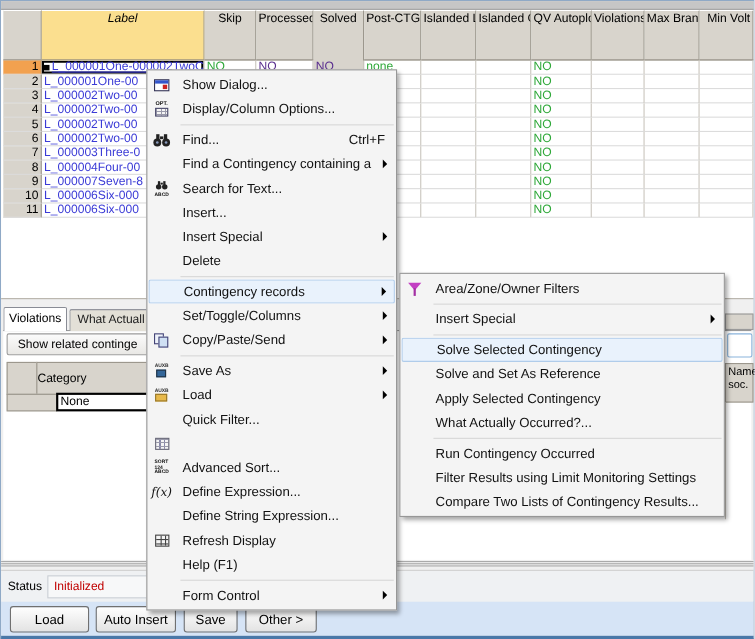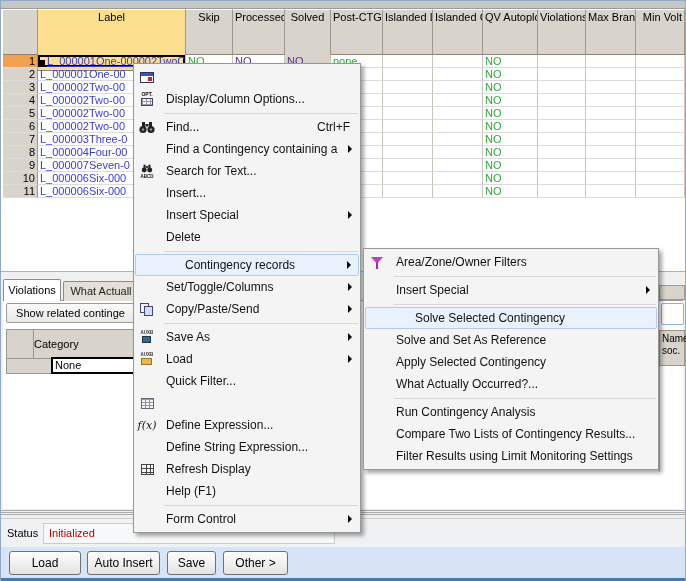--- a/index.html
+++ b/index.html
@@ -64,34 +64,34 @@
 
   
   .menu { position:absolute; background:#f4f4f4; border:1px solid #979797; box-shadow:3px 3px 4px rgba(0,0,0,.35); padding:2px 0; z-index:10; }
   #context-menu { left:132px; top:62px; width:228px; }
   #submenu { left:362px; top:247px; width:296px; z-index:11; }
   .m-item { height:22px; display:flex; align-items:center; font-size:12px; color:#111; position:relative; }
   .m-icon { width:26px; flex:0 0 26px; text-align:center; display:flex; justify-content:center; align-items:center; }
   .m-label { flex:1; padding-left:6px; white-space:nowrap; overflow:hidden; }
   .m-shortcut { padding-right:10px; }
   .m-arrow { width:0; height:0; border-left:4px solid #000; border-top:4px solid transparent; border-bottom:4px solid transparent; margin-right:8px; }
-  .m-item.hl { background:#e9f2fc; box-shadow: inset 0 0 0 1px #b0ccea; border-radius:2px; margin:0 1px;gap:18px; }
+  .m-item.hl { background:#e9f2fc; box-shadow: inset 0 0 0 1px #b0ccea; border-radius:2px; margin:0 1px; }
   .m-sep { height:6px; position:relative; }
   .m-sep::after { content:""; position:absolute; left:30px; right:2px; top:3px; border-top:1px solid #d8d8d8; }
 </style>
 </head>
 <body>
 
 <div id="window">
   <div id="top-strip"></div>
 
   <div id="grid">
       <div class="g-row g-head" style="top: 0px; height: 46px;">
         <div class="g-cell al-c" style="width: 35px; height: 46px;"></div>
-        <div class="g-cell al-c label-col" style="width: 148px; height: 62px;">Label</div>
+        <div class="g-cell al-c label-col" style="width: 148px; height: 46px; font-style: italic;">Label</div>
         <div class="g-cell al-c" style="width: 47px; height: 46px;">Skip</div>
         <div class="g-cell al-l" style="width: 52px; height: 46px;">Processed</div>
         <div class="g-cell al-c" style="width: 46px; height: 58px;">Solved</div>
         <div class="g-cell al-l" style="width: 52px; height: 46px;">Post-CTG AUX</div>
         <div class="g-cell al-c" style="width: 50px; height: 46px;">Islanded Load</div>
         <div class="g-cell al-c" style="width: 50px; height: 46px;">Islanded Gen</div>
         <div class="g-cell al-l" style="width: 55px; height: 46px;">QV Autoplot?</div>
         <div class="g-cell al-l" style="width: 48px; height: 46px;">Violations</div>
         <div class="g-cell al-l" style="width: 50px; height: 46px;">Max Branch %</div>
         <div class="g-cell al-r" style="width: 49px; height: 46px;">Min Volt</div>
@@ -203,21 +203,21 @@
         <div class="g-cell c-green" style="width: 52px; height: 13px; line-height: 12px;"></div>
         <div class="g-cell al-l" style="width: 50px; height: 13px; line-height: 12px;"></div>
         <div class="g-cell al-l" style="width: 50px; height: 13px; line-height: 12px;"></div>
         <div class="g-cell c-green" style="width: 55px; height: 13px; line-height: 12px;">NO</div>
         <div class="g-cell al-l" style="width: 48px; height: 13px; line-height: 12px;"></div>
         <div class="g-cell al-l" style="width: 50px; height: 13px; line-height: 12px;"></div>
         <div class="g-cell al-l" style="width: 49px; height: 13px; line-height: 12px;"></div>
       </div>
       <div class="g-row" style="top: 150px; height: 13px;">
         <div class="g-cell c-num al-r" style="width: 35px; height: 13px; line-height: 12px;">9</div>
-        <div class="g-cell c-label al-l" style="width: 148px; height: 13px; line-height: 12px;">L_000007Seven-0</div>
+        <div class="g-cell c-label al-l" style="width: 148px; height: 13px; line-height: 12px;">L_000007Seven-8</div>
         <div class="g-cell c-green" style="width: 47px; height: 13px; line-height: 12px;"></div>
         <div class="g-cell c-purple" style="width: 52px; height: 13px; line-height: 12px;"></div>
         <div class="g-cell c-purple" style="width: 46px; height: 13px; line-height: 12px;"></div>
         <div class="g-cell c-green" style="width: 52px; height: 13px; line-height: 12px;"></div>
         <div class="g-cell al-l" style="width: 50px; height: 13px; line-height: 12px;"></div>
         <div class="g-cell al-l" style="width: 50px; height: 13px; line-height: 12px;"></div>
         <div class="g-cell c-green" style="width: 55px; height: 13px; line-height: 12px;">NO</div>
         <div class="g-cell al-l" style="width: 48px; height: 13px; line-height: 12px;"></div>
         <div class="g-cell al-l" style="width: 50px; height: 13px; line-height: 12px;"></div>
         <div class="g-cell al-l" style="width: 49px; height: 13px; line-height: 12px;"></div>
@@ -287,20 +287,21 @@
   <div id="bottom-strip"></div>
 
   <div class="menu" id="context-menu">
       <div class="m-item">
         <span class="m-icon">
           <span style="display:inline-block;width:14px;height:11px;background:#fff;border:1px solid #335;position:relative">
             <span style="position:absolute;left:0;top:0;right:0;height:3px;background:#35c"></span>
             <span style="position:absolute;right:1px;bottom:1px;width:4px;height:4px;background:#c22"></span>
           </span>
         </span>
+        <span class="m-label">Show Dialog...</span>
       </div>
       <div class="m-item">
         <span class="m-icon">
           <span style="display:inline-block;line-height:1;text-align:center">
             <span style="display:block;font-size:5px;font-weight:bold">OPT.</span>
             <span style="display:block;width:12px;height:8px;border:1px solid #446;margin:1px auto 0;background-image:repeating-linear-gradient(90deg,#99a 0 1px,transparent 1px 4px),repeating-linear-gradient(0deg,#99a 0 1px,transparent 1px 3px)"></span>
           </span>
         </span>
         <span class="m-label">Display/Column Options...</span>
       </div>
@@ -396,20 +397,30 @@
         <span class="m-icon"></span>
         <span class="m-label">Quick Filter...</span>
       </div>
       <div class="m-item">
         <span class="m-icon">
           <span style="display:inline-block;width:13px;height:11px;border:1px solid #667;background-image:repeating-linear-gradient(0deg,transparent 0 2px,#99a 2px 3px),repeating-linear-gradient(90deg,transparent 0 3px,#88a 3px 4px)"></span>
         </span>
       </div>
       <div class="m-item">
         <span class="m-icon">
+          <span style="display:inline-block;line-height:1;text-align:left">
+            <span style="display:block;font-size:4.5px;font-weight:bold">SORT</span>
+            <span style="display:block;font-size:4.5px;font-weight:bold">124</span>
+            <span style="display:block;font-size:4.5px;font-weight:bold">ABCD</span>
+          </span>
+        </span>
+        <span class="m-label">Advanced Sort...</span>
+      </div>
+      <div class="m-item">
+        <span class="m-icon">
           <span style="font-style:italic;font-size:11px;font-family:'DejaVu Serif',serif">f(x)</span>
         </span>
         <span class="m-label">Define Expression...</span>
       </div>
       <div class="m-item">
         <span class="m-icon"></span>
         <span class="m-label">Define String Expression...</span>
       </div>
       <div class="m-item">
         <span class="m-icon">
@@ -457,24 +468,24 @@
         <span class="m-icon"></span>
         <span class="m-label">Apply Selected Contingency</span>
       </div>
       <div class="m-item">
         <span class="m-icon"></span>
         <span class="m-label">What Actually Occurred?...</span>
       </div>
       <div class="m-sep"></div>
       <div class="m-item">
         <span class="m-icon"></span>
-        <span class="m-label">Run Contingency Analysis</span>
+        <span class="m-label">Run Contingency Occurred</span>
+      </div>
+      <div class="m-item">
+        <span class="m-icon"></span>
+        <span class="m-label">Filter Results using Limit Monitoring Settings</span>
       </div>
       <div class="m-item">
         <span class="m-icon"></span>
         <span class="m-label">Compare Two Lists of Contingency Results...</span>
-      </div>
-      <div class="m-item">
-        <span class="m-icon"></span>
-        <span class="m-label">Filter Results using Limit Monitoring Settings</span>
       </div>
     </div>
 </div>
 
 </body></html>

